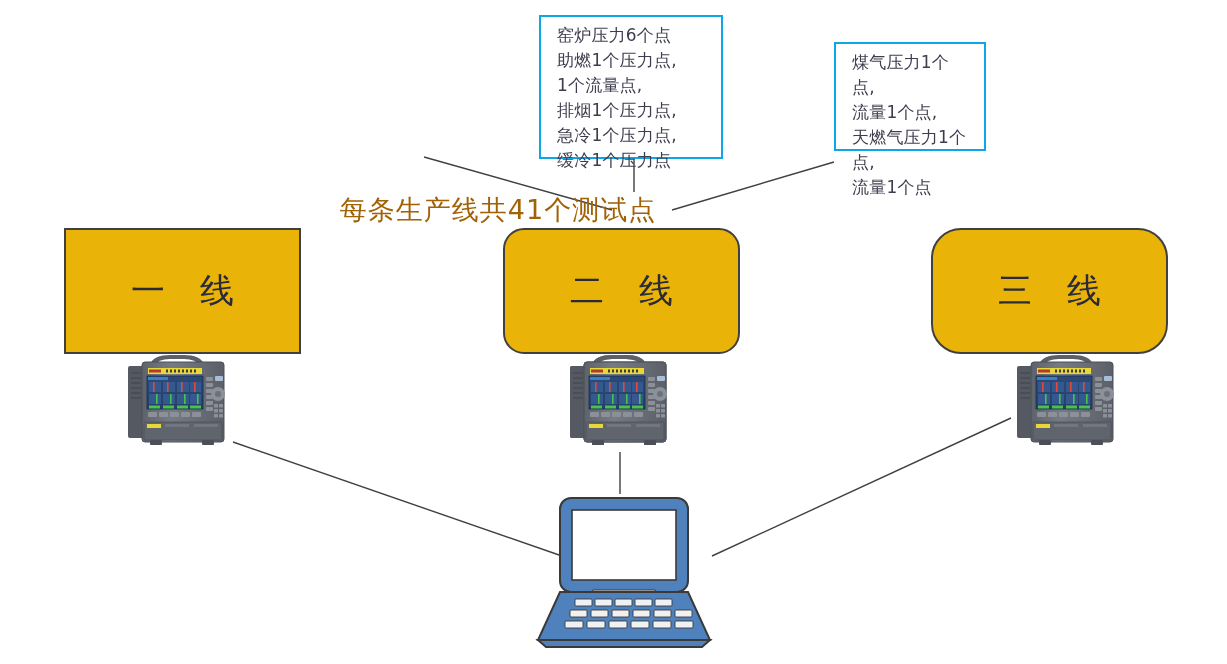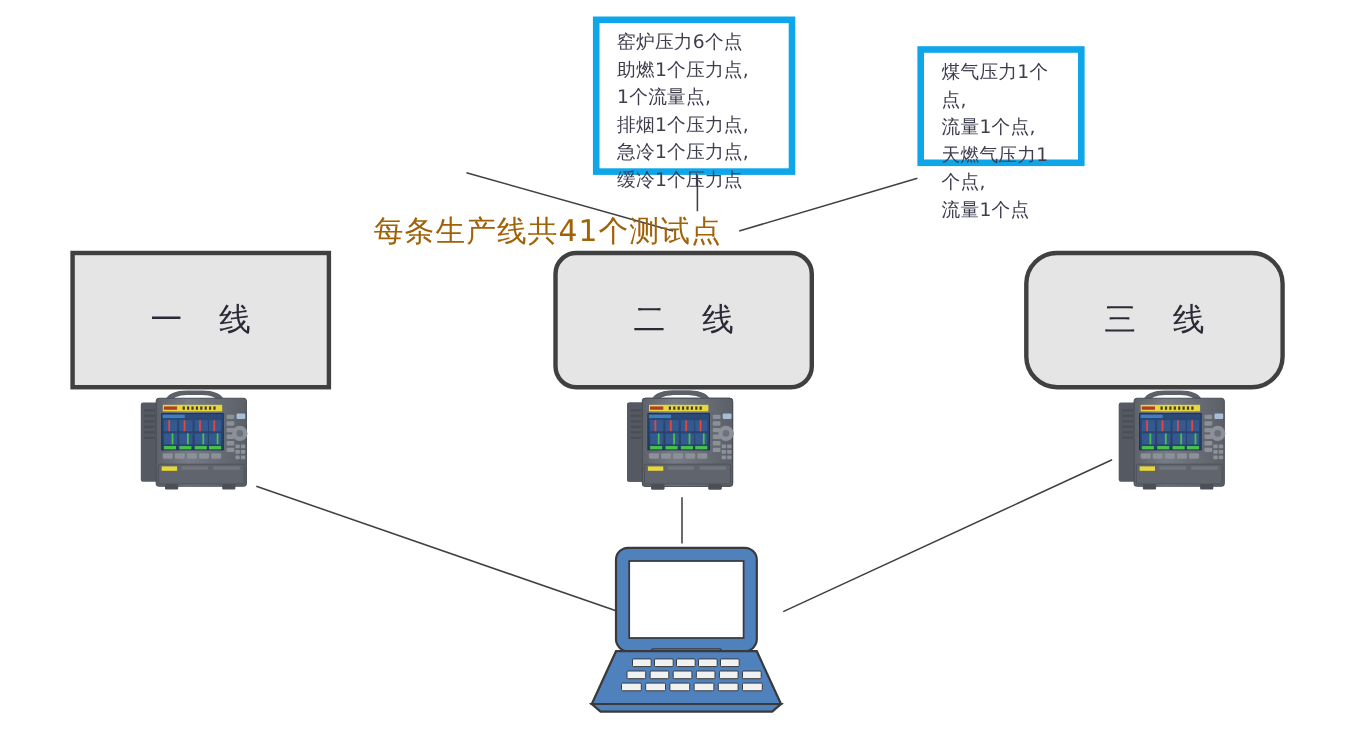--- a/index.html
+++ b/index.html
@@ -24,21 +24,21 @@
     left: 0;
     top: 0;
     width: 1227px;
     height: 664px;
     pointer-events: none;
   }
   
   .note-box {
     position: absolute;
     box-sizing: border-box;
-    border: 6px solid #0ea5e9;
+    border: 2px solid #0ea5e9;
     background: #ffffff;
     padding: 6px 14px 6px 16px;
     font-size: 17px;
     line-height: 1.47;
     color: #3d3d4e;
     white-space: pre-line;
     letter-spacing: 0.2px;
   }
   #note-kiln-temp   { left: 251px; top: 55px;  width: 164px; height: 103px; }
   #note-kiln-press  { left: 539px; top: 15px;  width: 184px; height: 144px; }
@@ -53,26 +53,26 @@
     text-align: center;
     font-size: 27px;
     color: #a16207;
     letter-spacing: 1px;
   }
 
   
   .line-panel {
     position: absolute;
     box-sizing: border-box;
-    border: 4px solid #404040;
-    background: #e5e5e5;
+    border: 2px solid #404040;
+    background: #eab308;
     display: flex;
     align-items: center;
     justify-content: center;
-    font-size: 29px;
+    font-size: 34px;
     color: #2b2b38;
     letter-spacing: 12px;
     text-indent: 12px;
   }
   #panel-line1 { left: 64px;  top: 228px; width: 237px; height: 126px; }
   #panel-line2 { left: 503px; top: 228px; width: 237px; height: 126px; border-radius: 21px; }
   #panel-line3 { left: 931px; top: 228px; width: 237px; height: 126px; border-radius: 30px; }
 
   
   .recorder {

